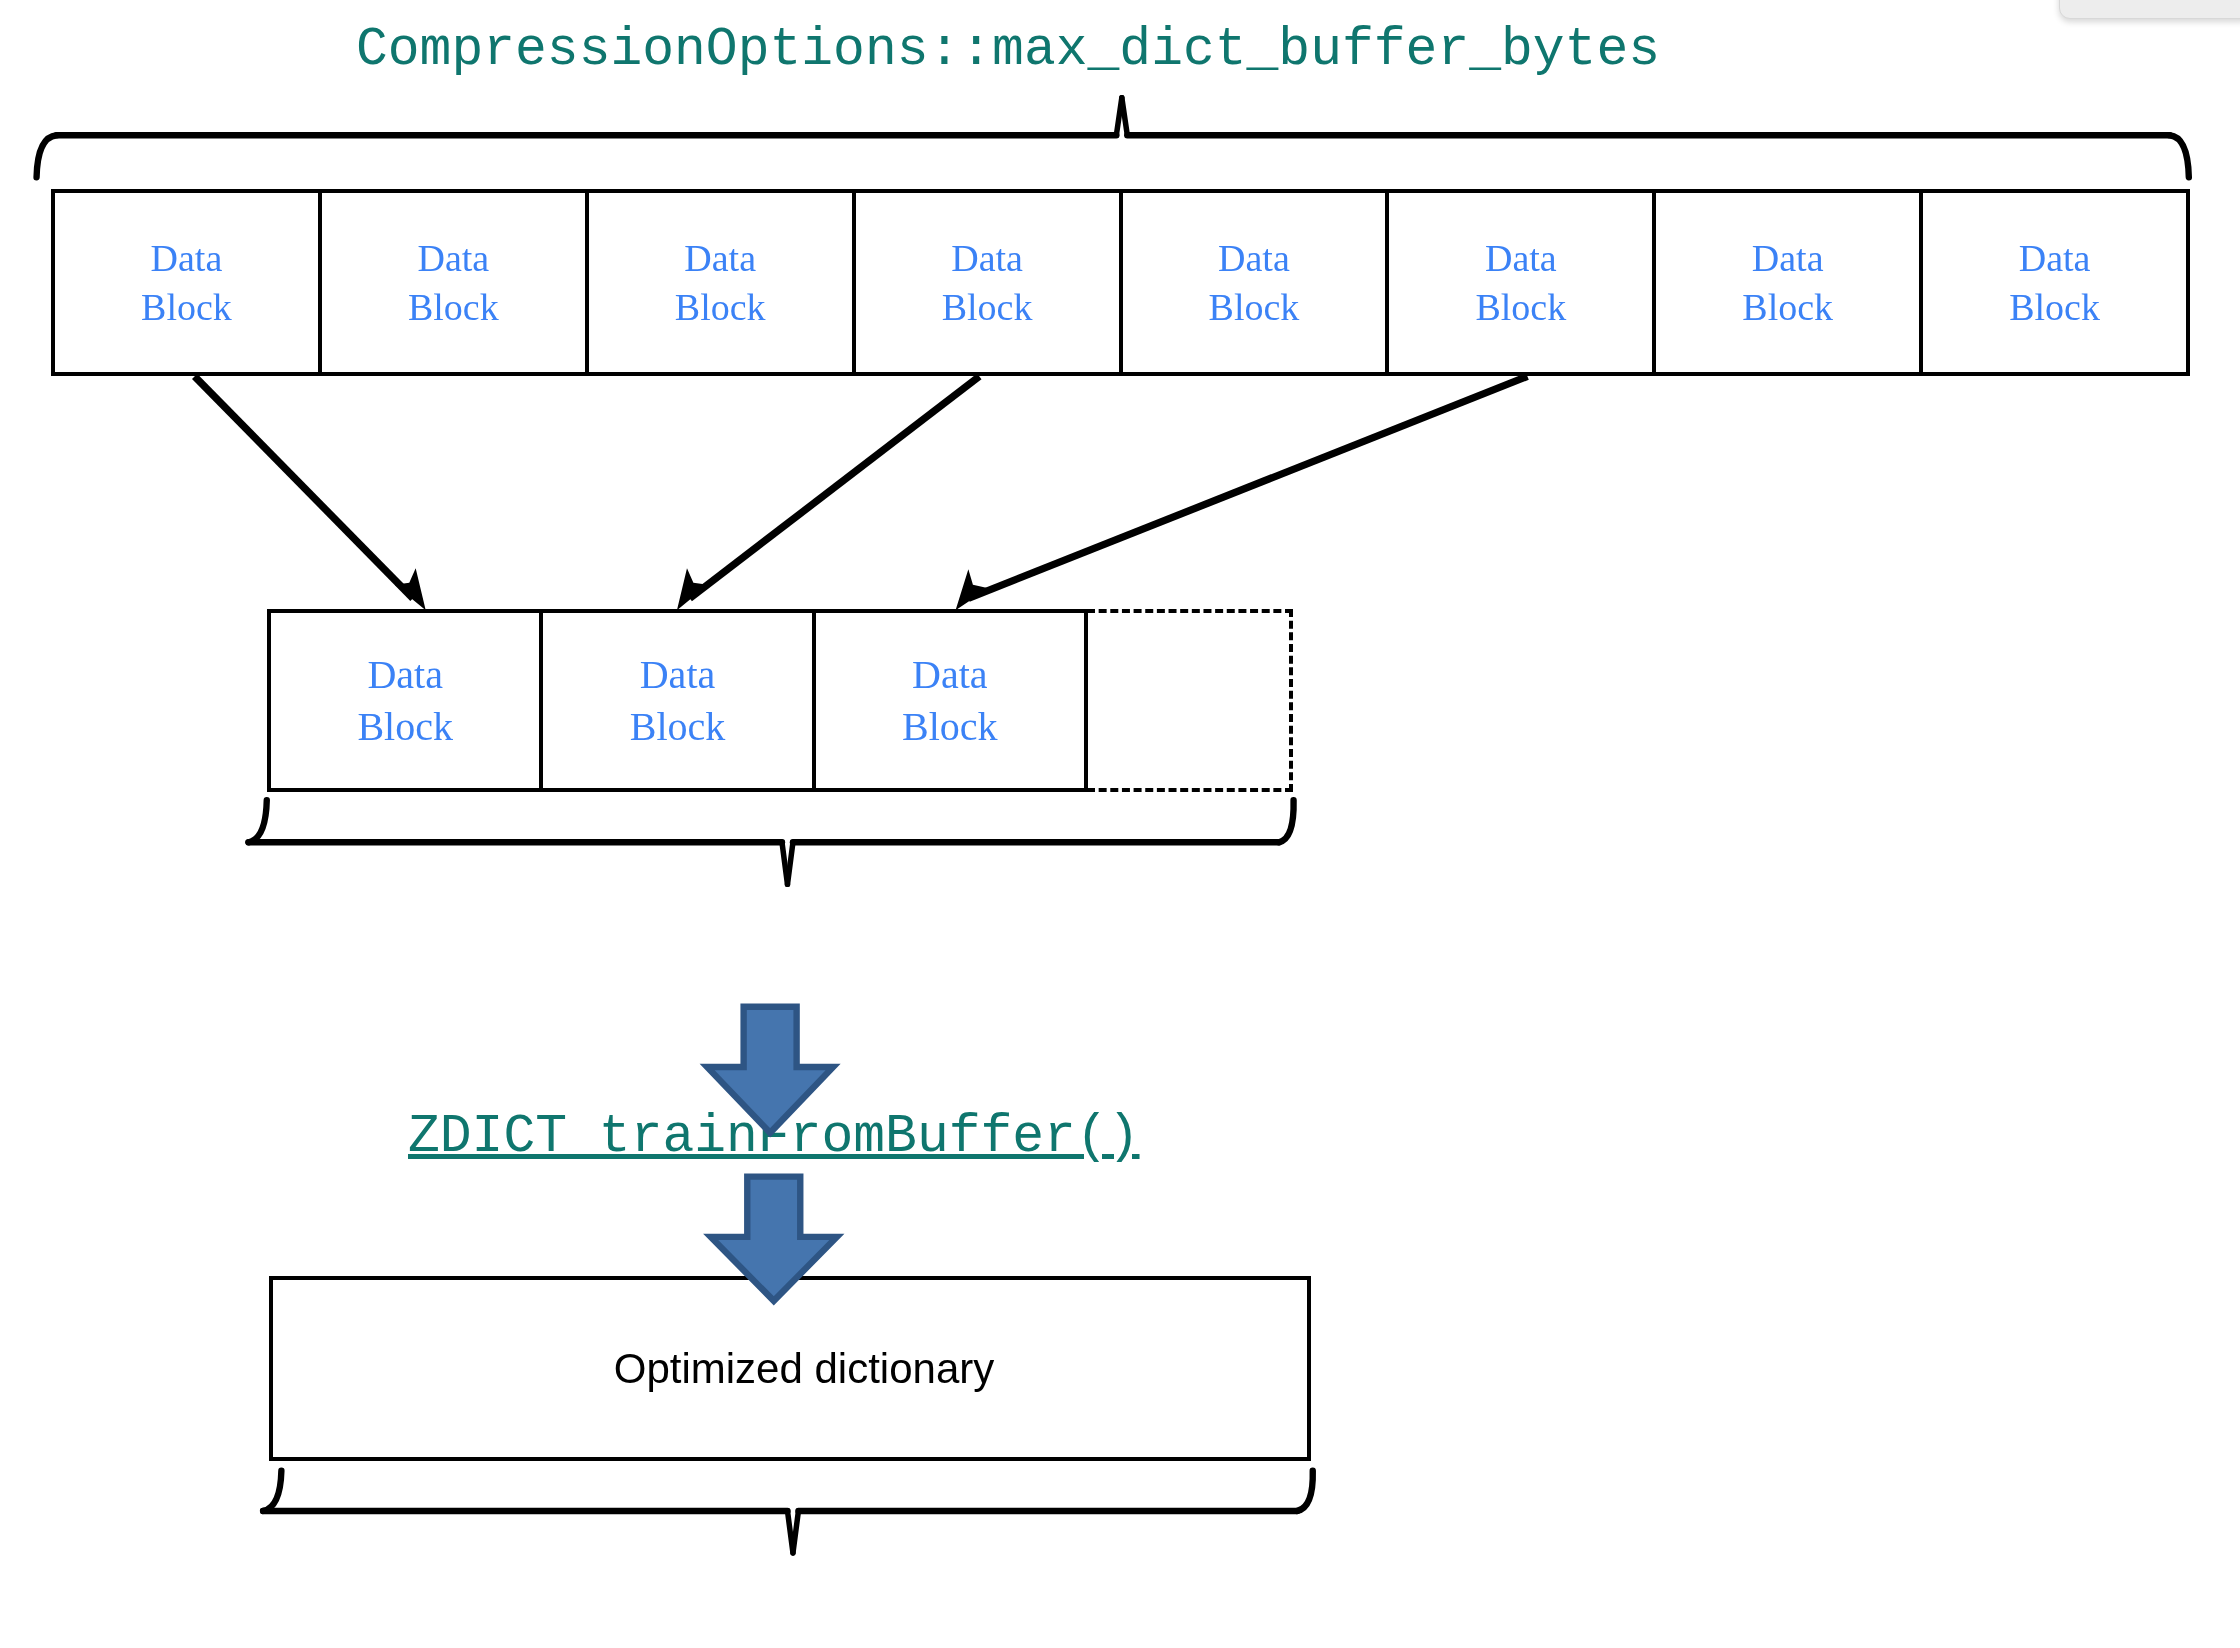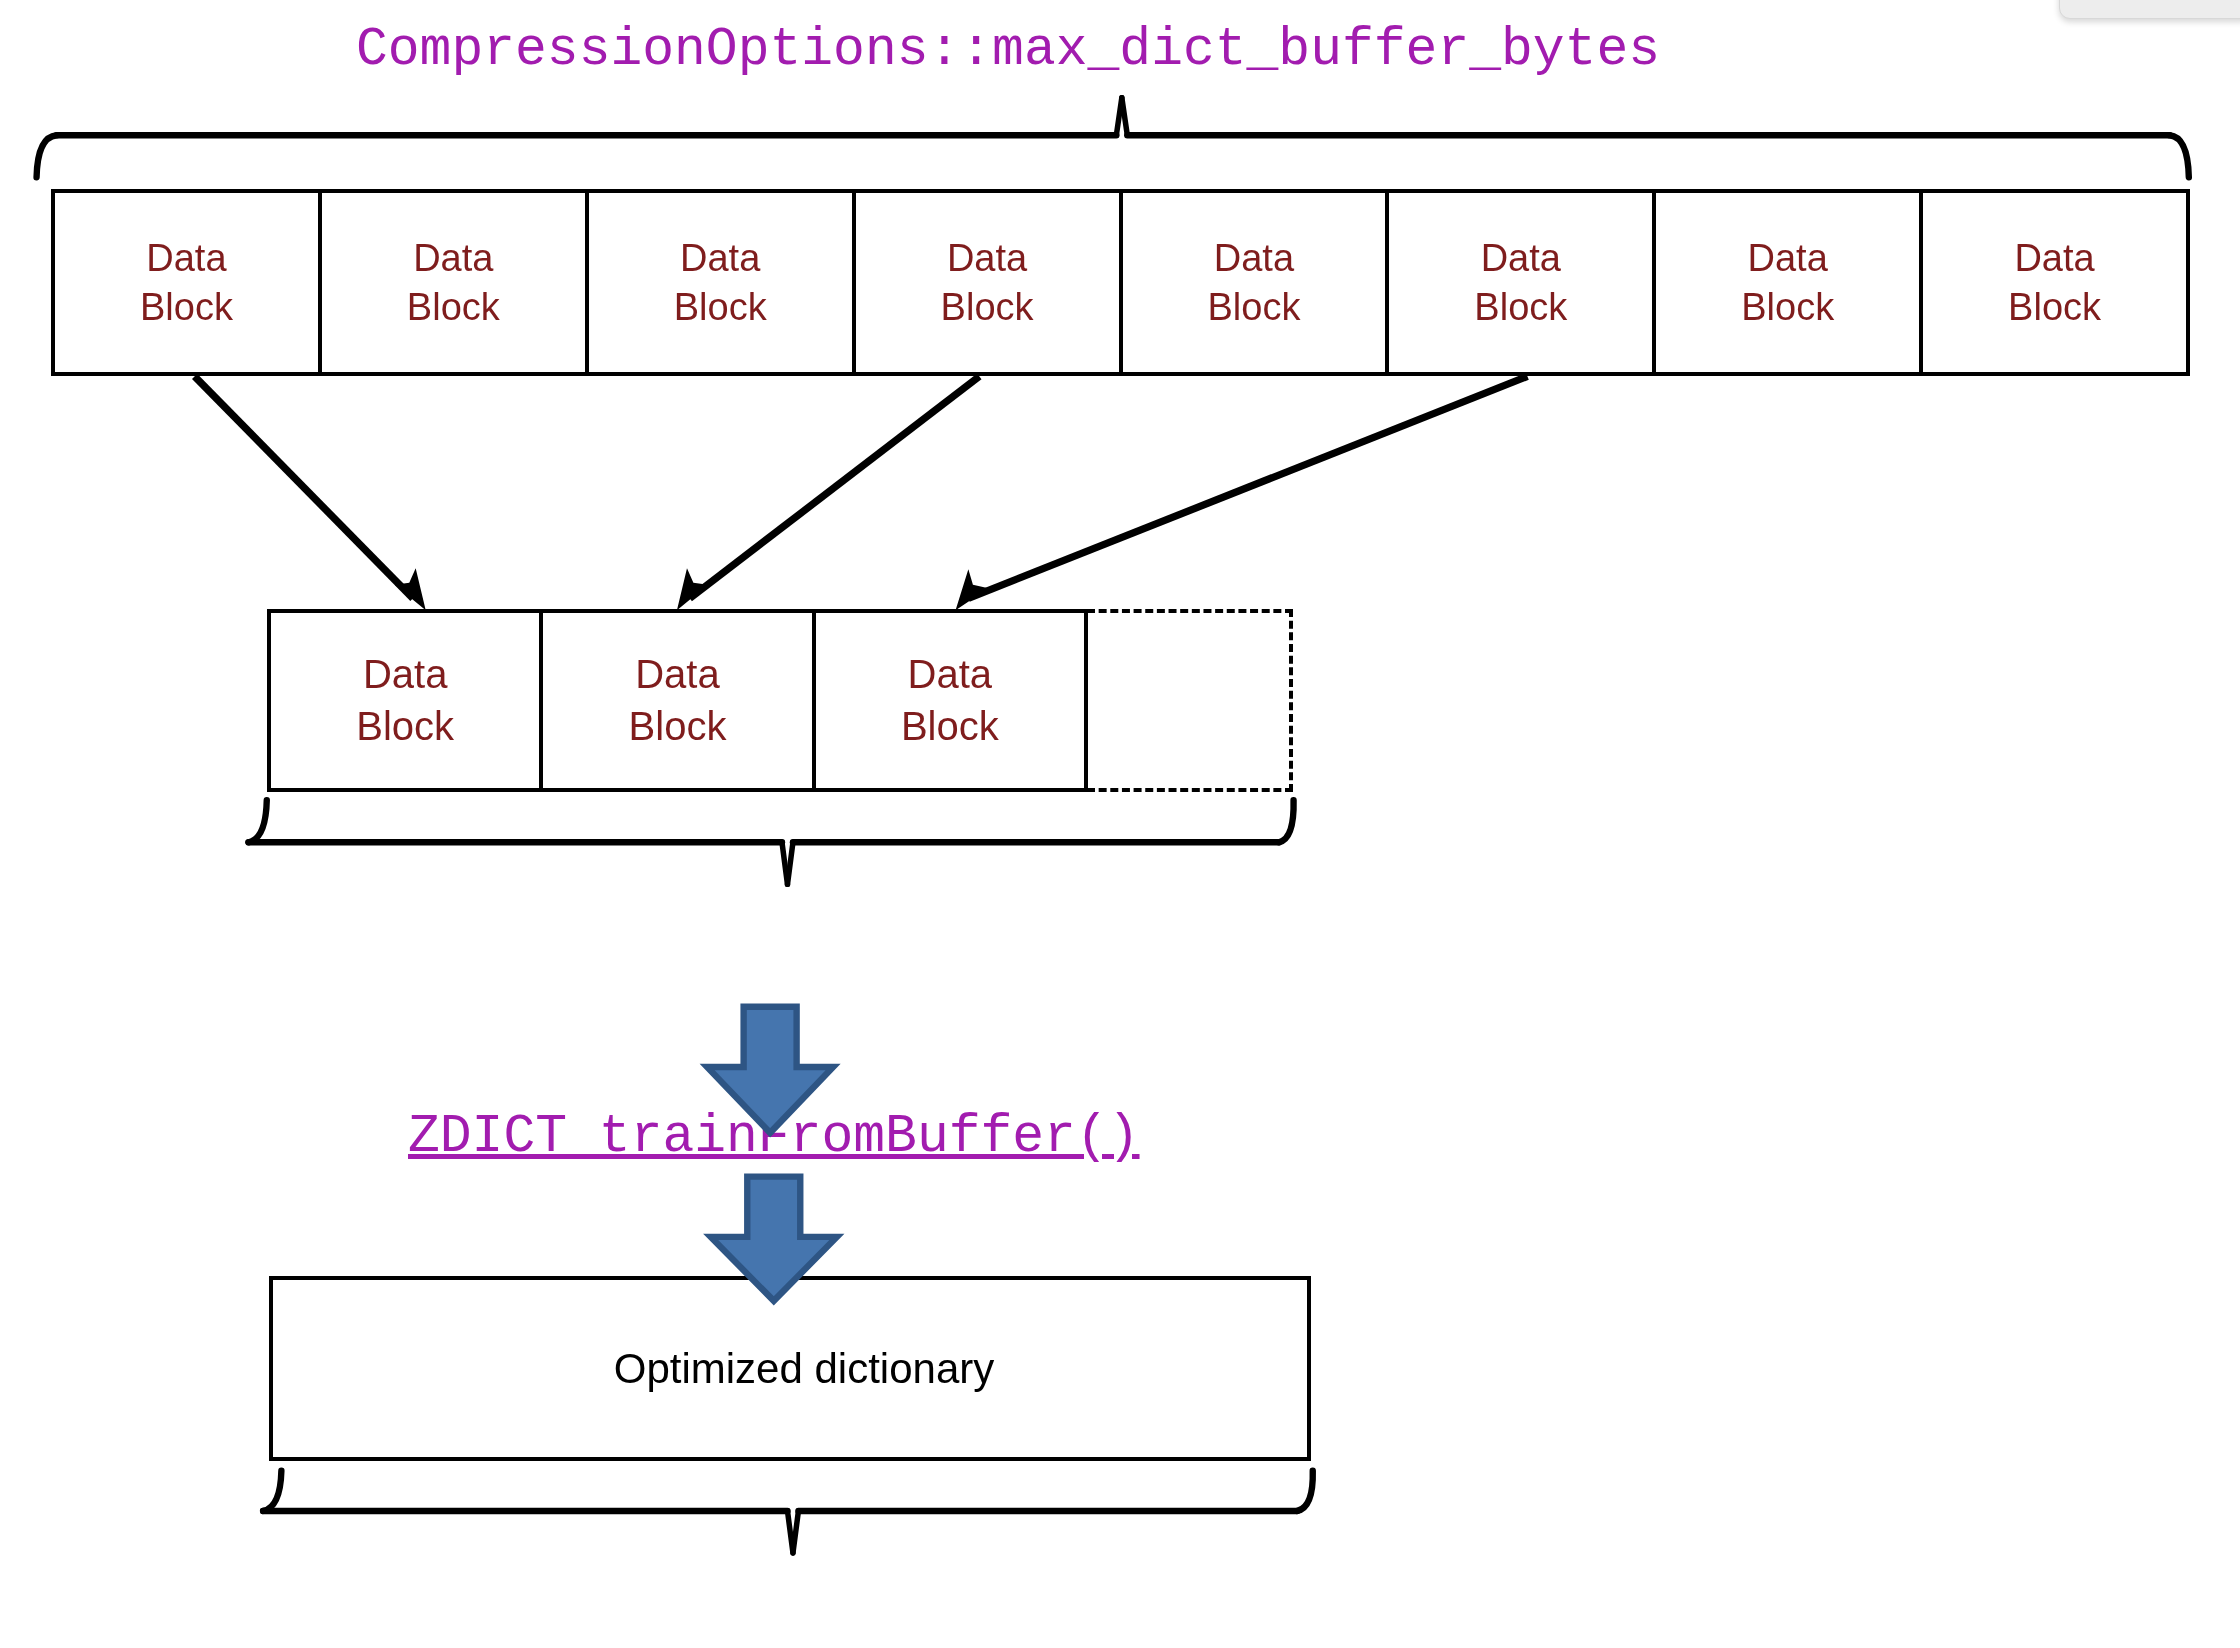--- a/index.html
+++ b/index.html
@@ -13,21 +13,21 @@
   #canvas {
     position: relative;
     width: 2240px;
     height: 1648px;
     background: #ffffff;
     overflow: hidden;
   }
   .mono-label {
     position: absolute;
     font-family: "Liberation Mono", "DejaVu Sans Mono", monospace;
-    color: #a21caf;
+    color: #0f766e;
     white-space: nowrap;
     letter-spacing: 0px;
   }
   
   .block-row {
     position: absolute;
     display: flex;
     box-sizing: border-box;
     border: 4.6px solid #000000;
     background: #ffffff;
@@ -39,22 +39,22 @@
     display: flex;
     flex-direction: column;
     align-items: center;
     justify-content: center;
     background: #ffffff;
   }
   .block-cell:last-child {
     border-right: none;
   }
   .block-cell .ln {
-    font-family: Liberation Sans, sans-serif;
-    color: #7f1d1d;
+    font-family: Liberation Serif, serif;
+    color: #3b82f6;
     line-height: 1.28;
   }
   #row-top .block-cell .ln { font-size: 38px; }
   #row-mid .block-cell .ln { font-size: 40px; }
 
   
   .dashed-cell {
     position: absolute;
     box-sizing: border-box;
     border: 4.6px dashed #000000;

